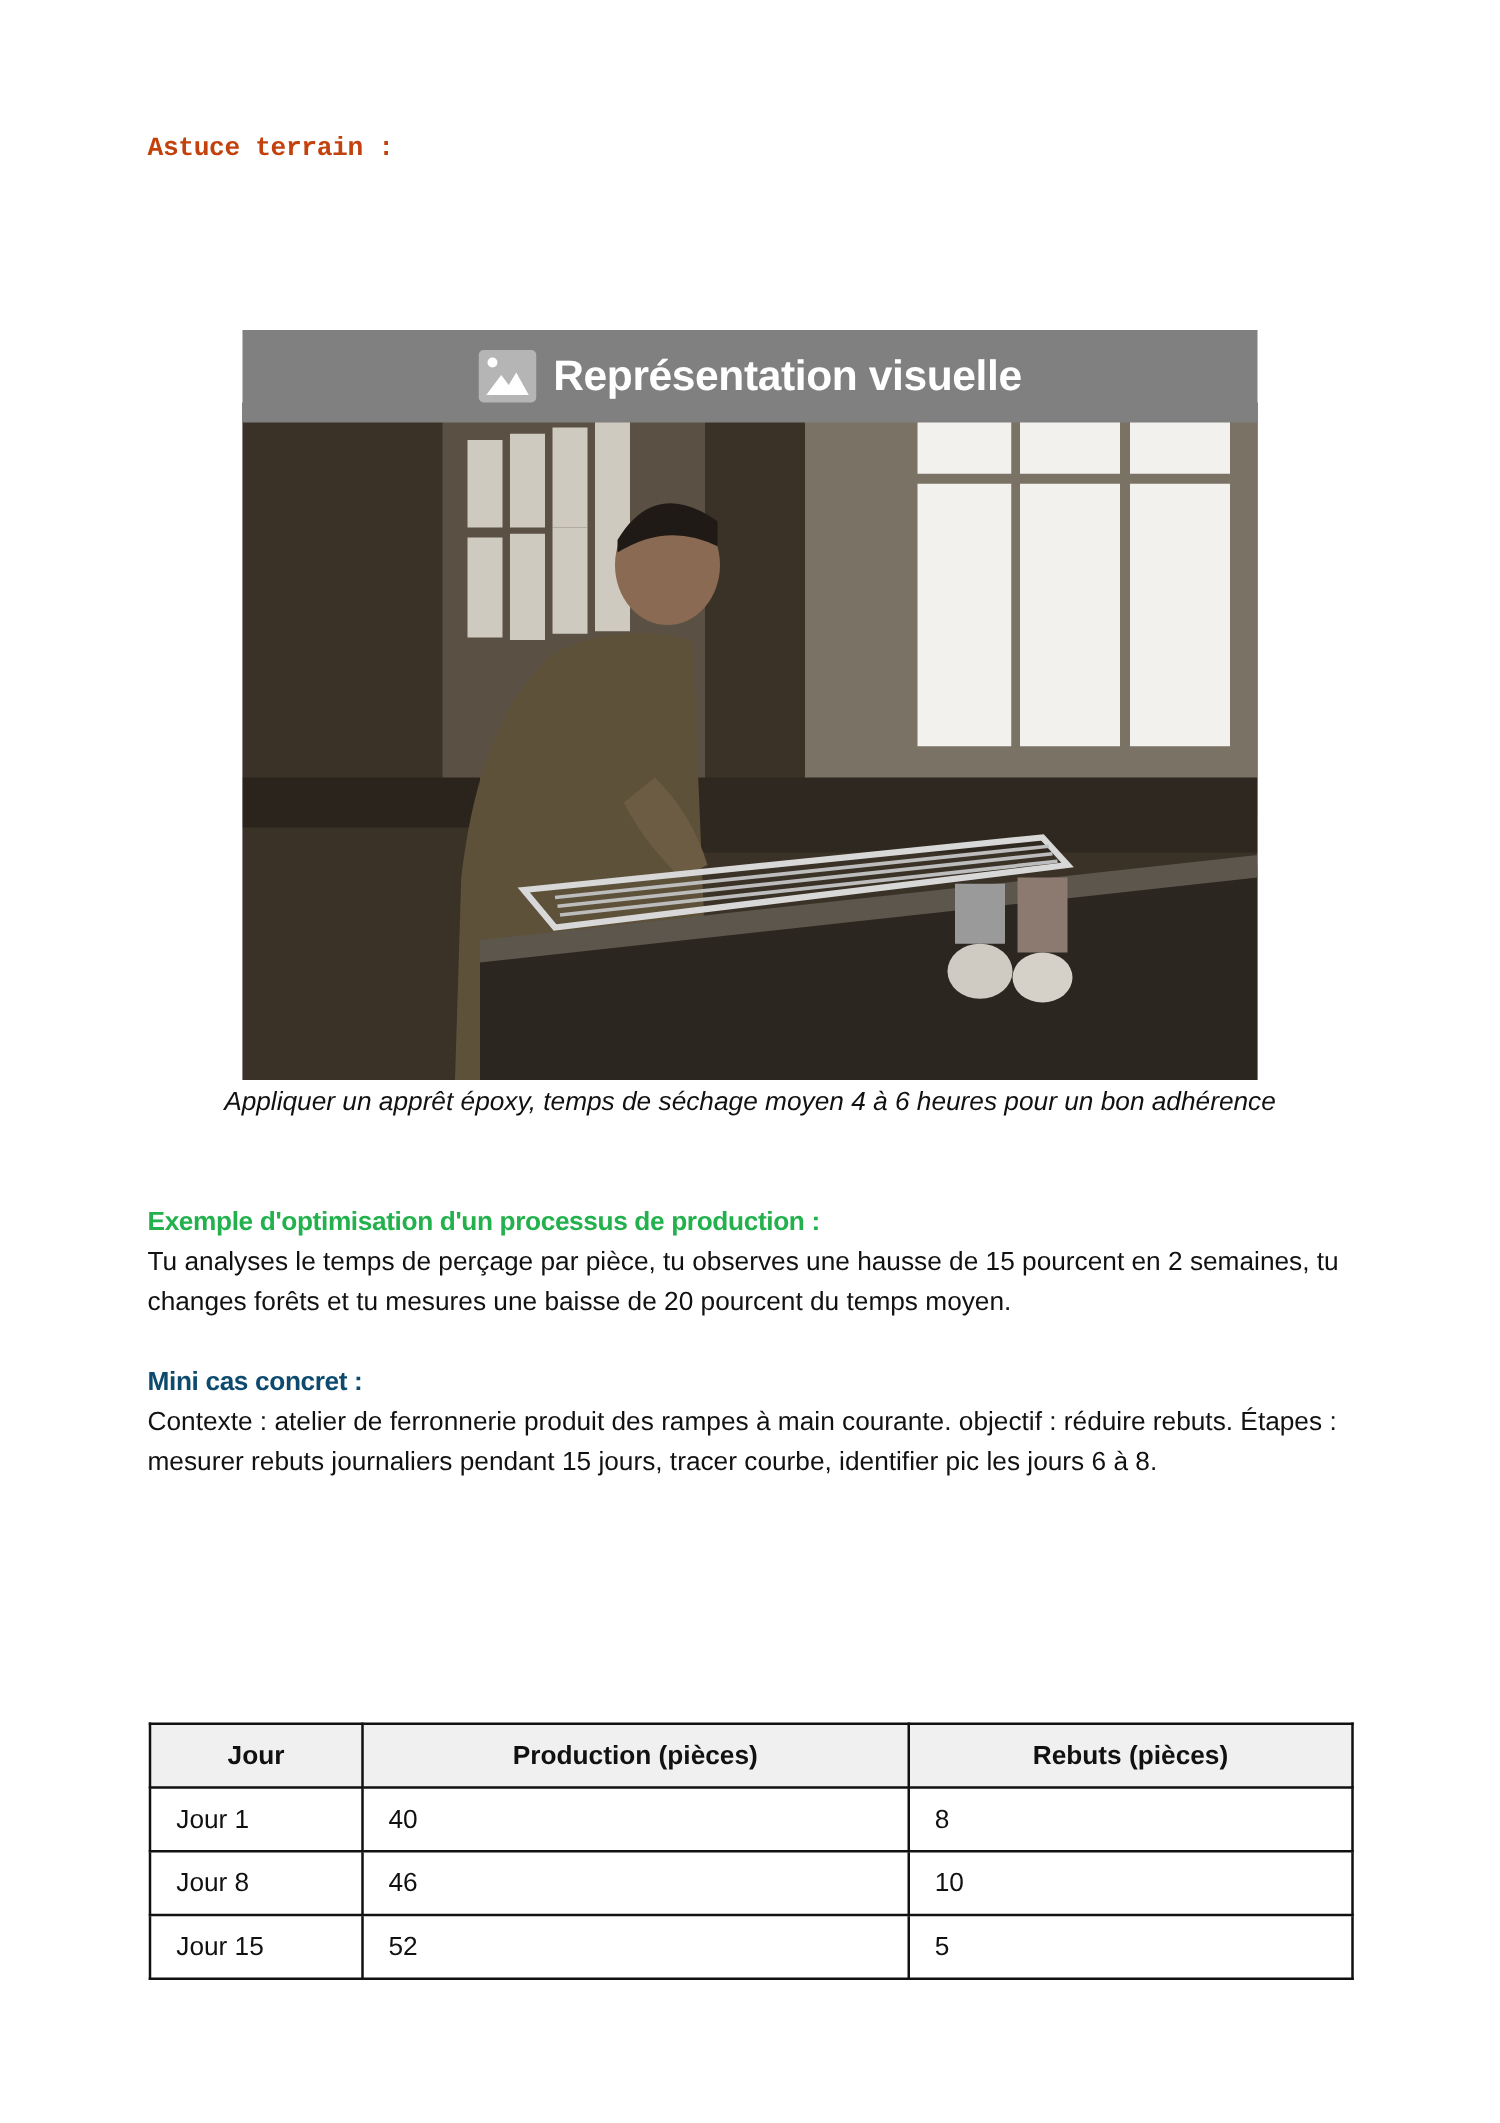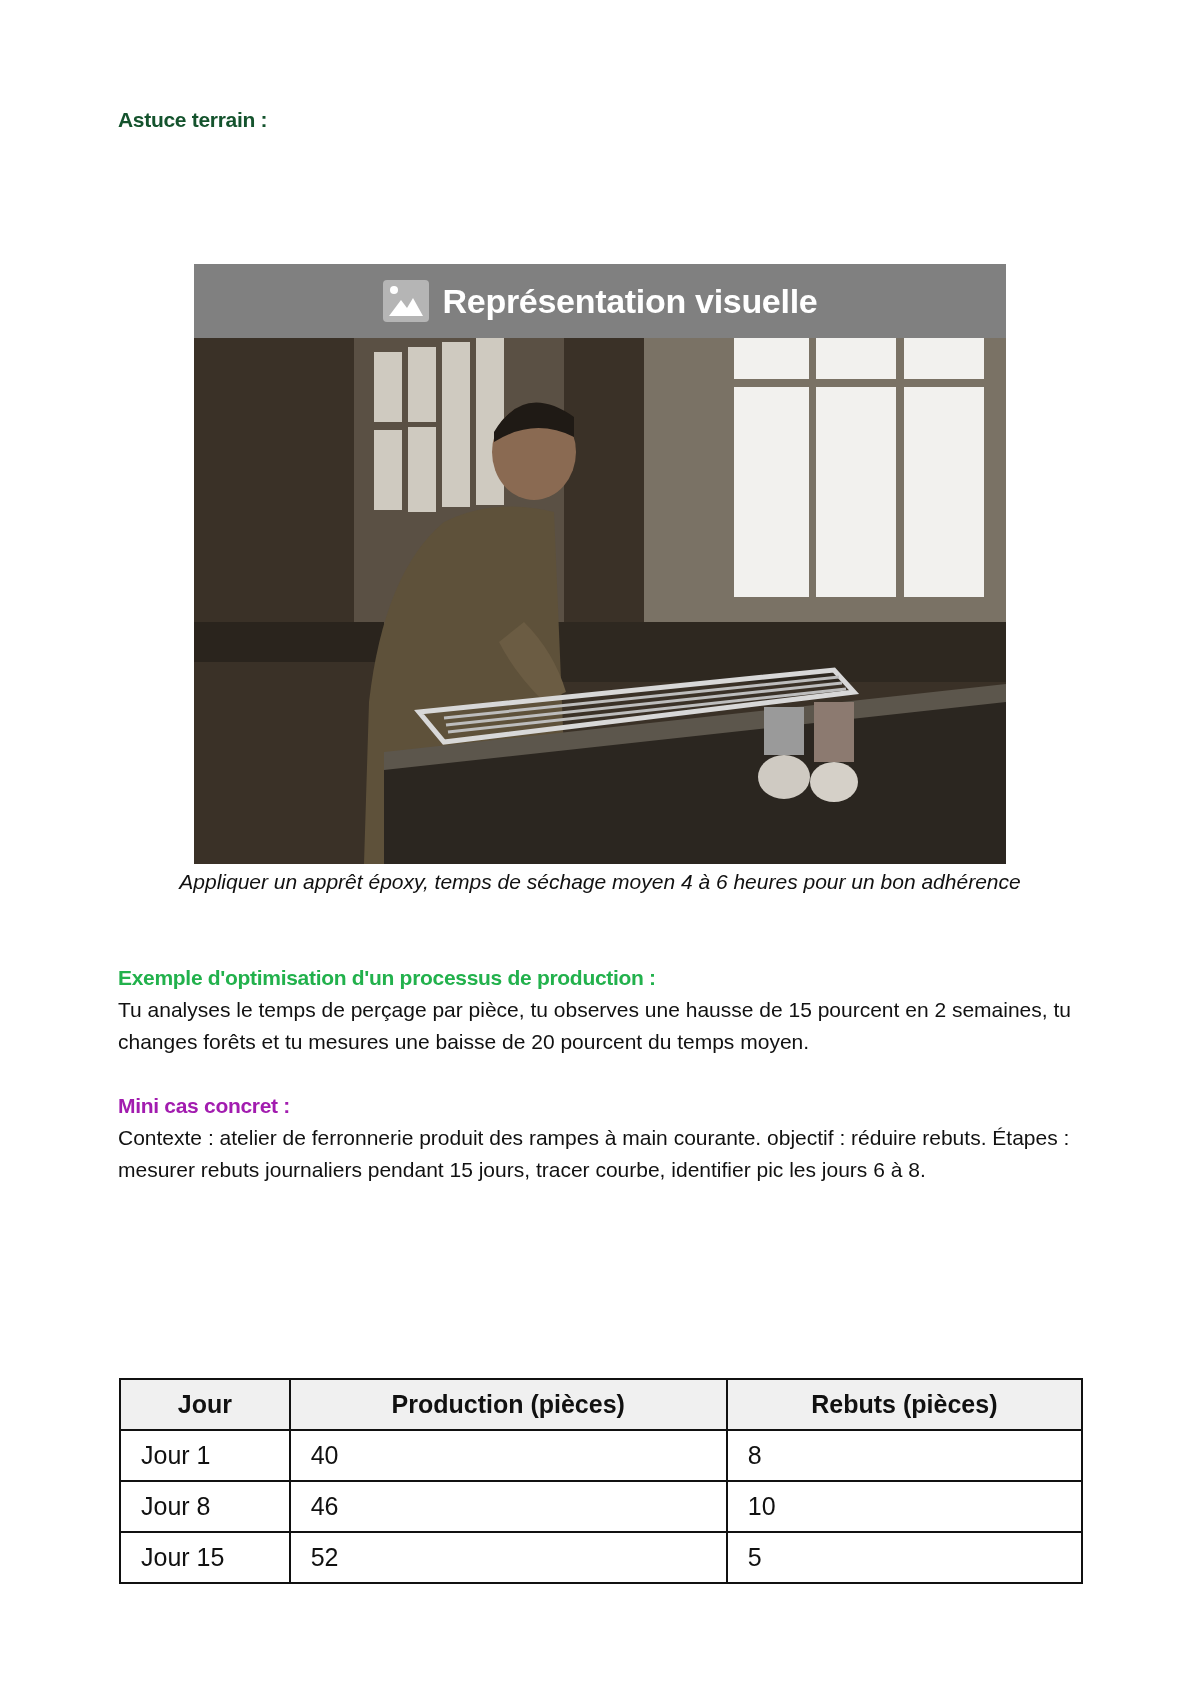--- a/index.html
+++ b/index.html
@@ -1,35 +1,35 @@
 <!DOCTYPE html>
 <html><head>
   <meta charset="utf-8">
   <style>
     html, body { margin: 0; padding: 0; background: #ffffff; }
     body { width: 1200px; height: 1698px; position: relative; overflow: hidden;
       font-family: "Liberation Sans", "DejaVu Sans", sans-serif; color: #111; }
     .page { position: absolute; left: 118px; top: 104px; width: 966px; }
     .heading { font-weight: bold; font-size: 21px; line-height: 32px; letter-spacing: -0.3px; }
-    .heading.orange { color: #14532d; }
+    .heading.orange { color: #c2410c; font-family: Liberation Mono, monospace; }
     .heading.green { color: #1db954; color: #22b14c; }
-    .heading.dark { color: #a21caf; }
+    .heading.dark { color: #0c4a6e; }
     .para { font-size: 21px; line-height: 32px; margin: 0; }
     .block { margin-bottom: 32px; }
     .figure { position: absolute; left: 194px; top: 264px; width: 812px; height: 600px; }
     .figure-bar { position: absolute; left: 0; top: 0; width: 812px; height: 74px; background: #808080;
       display: flex; align-items: center; justify-content: center; gap: 14px; z-index: 2; }
     .figure-bar .img-icon { width: 46px; height: 42px; background: #b5b5b5; border-radius: 4px; position: relative; }
     .figure-bar .title { color: #fff; font-weight: bold; font-size: 34px; letter-spacing: -0.3px; }
     .photo { position: absolute; left: 0; top: 58px; width: 812px; height: 542px; overflow: hidden;
       background: linear-gradient(90deg, #2b241c 0%, #4a3f32 18%, #6a6052 40%, #8c8478 55%, #d6d4cf 68%, #efeeea 80%, #cfcbc4 92%, #3b342b 100%); }
     .caption { position: absolute; left: 150px; top: 866px; width: 900px; text-align: center;
       font-style: italic; font-size: 21px; line-height: 32px; }
     .sec2 { position: absolute; left: 118px; top: 962px; width: 966px; }
-    table.data { position: absolute; left: 119px; top: 1378px; width: 964px; border-collapse: collapse; font-size: 25px; }
+    table.data { position: absolute; left: 119px; top: 1378px; width: 964px; border-collapse: collapse; font-size: 21px; }
     table.data th, table.data td { border: 2px solid #111; height: 49px; padding: 0 9px; }
     table.data th { background: #f0f0f0; font-weight: bold; text-align: center; }
     table.data td { text-align: left; padding-left: 20px; }
   </style>
 </head>
 <body>
 
 <div class="page">
   <div class="heading orange">Astuce terrain :</div>
 </div>

